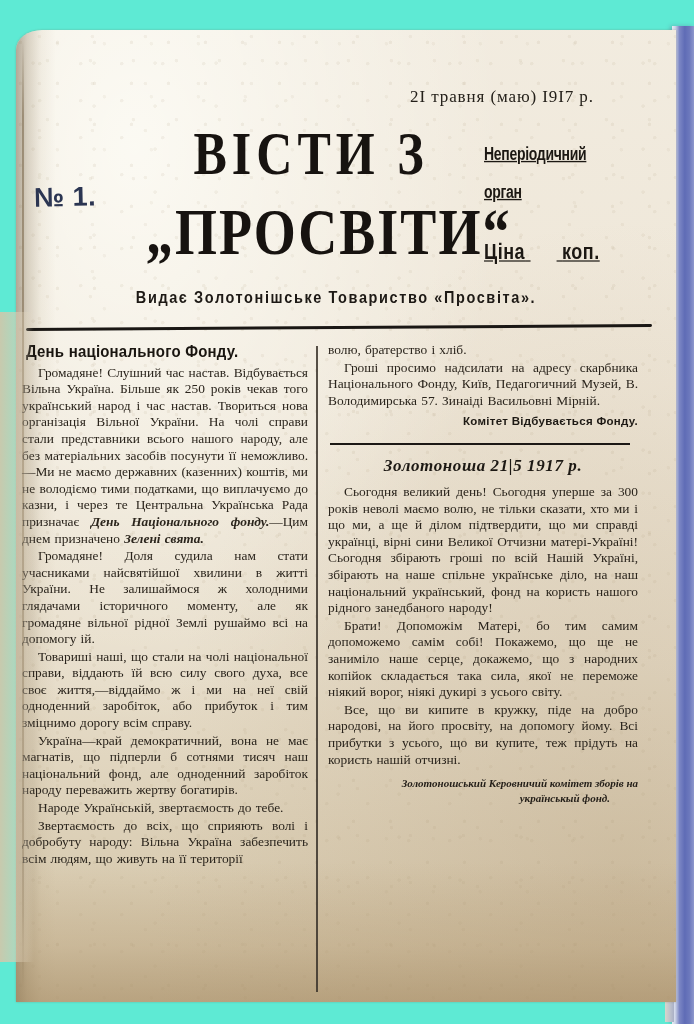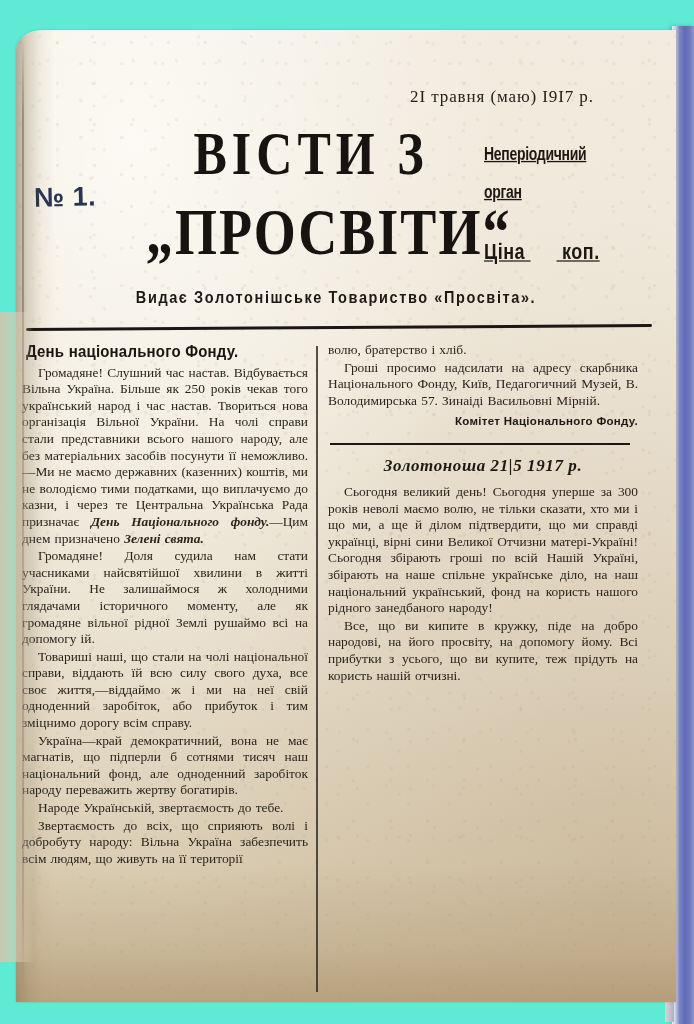--- a/index.html
+++ b/index.html
@@ -353,29 +353,34 @@
 
       <p class="para"><span>Звертаємость до всіх, що сприяють волі і добробуту народу: Вільна Україна забезпечить всім людям, що живуть на її території</span></p>
     </div>
 
     <div class="col col-right">
 
       <p class="para" style="text-indent:0"><span>волю, братерство і хліб.</span></p>
 
       <p class="para"><span>Гроші просимо надсилати на адресу скарбника Національного Фонду, Київ, Педагогичний Музей, В. Володимирська 57. Зинаіді Васильовні Мірній.</span></p>
 
-      <div class="signature">Комітет Національного Фонду.</div>
+      <div class="signature">Комітет Відбувається Фонду.</div>
 
       <div class="rule-mid"></div>
 
       <div class="placeline">Золотоноша 21|5 1917 р.</div>
 
       <p class="para"><span>Сьогодня великий день! Сьогодня уперше за 300 років неволі маємо волю, не тільки сказати, хто ми і що ми, а ще й ділом підтвердити, що ми справді українці, вірні сини Великої Отчизни матері-Україні! Сьогодня збірають гроші по всій Нашій Україні, збірають на наше спільне українське діло, на наш національний український, фонд на користь нашого рідного занедбаного народу!</span></p>
 
+      <p class="para"><span>Брати! Допоможім Матері, бо тим самим допоможемо самім собі! Покажемо, що ще не занимiло наше серце, докажемо, що з народних копійок складається така сила, якої не переможе ніякий ворог, ніякі дукирі з усього світу.</span></p>
 
       <p class="para"><span>Все, що ви кипите в кружку, піде на добро народові, на його просвіту, на допомогу йому. Всі прибутки з усього, що ви купите, теж прідуть на користь нашій отчизні.</span></p>
 
+      <div class="sig-italic">
+        <span>Золотоношський Керовничий комітет зборів на</span>
+        <span class="l2">українськый фонд.</span>
+      </div>
     </div>
 
   </div>
 
   <div class="fade-mask"></div>
 </div>
 
 </body></html>

